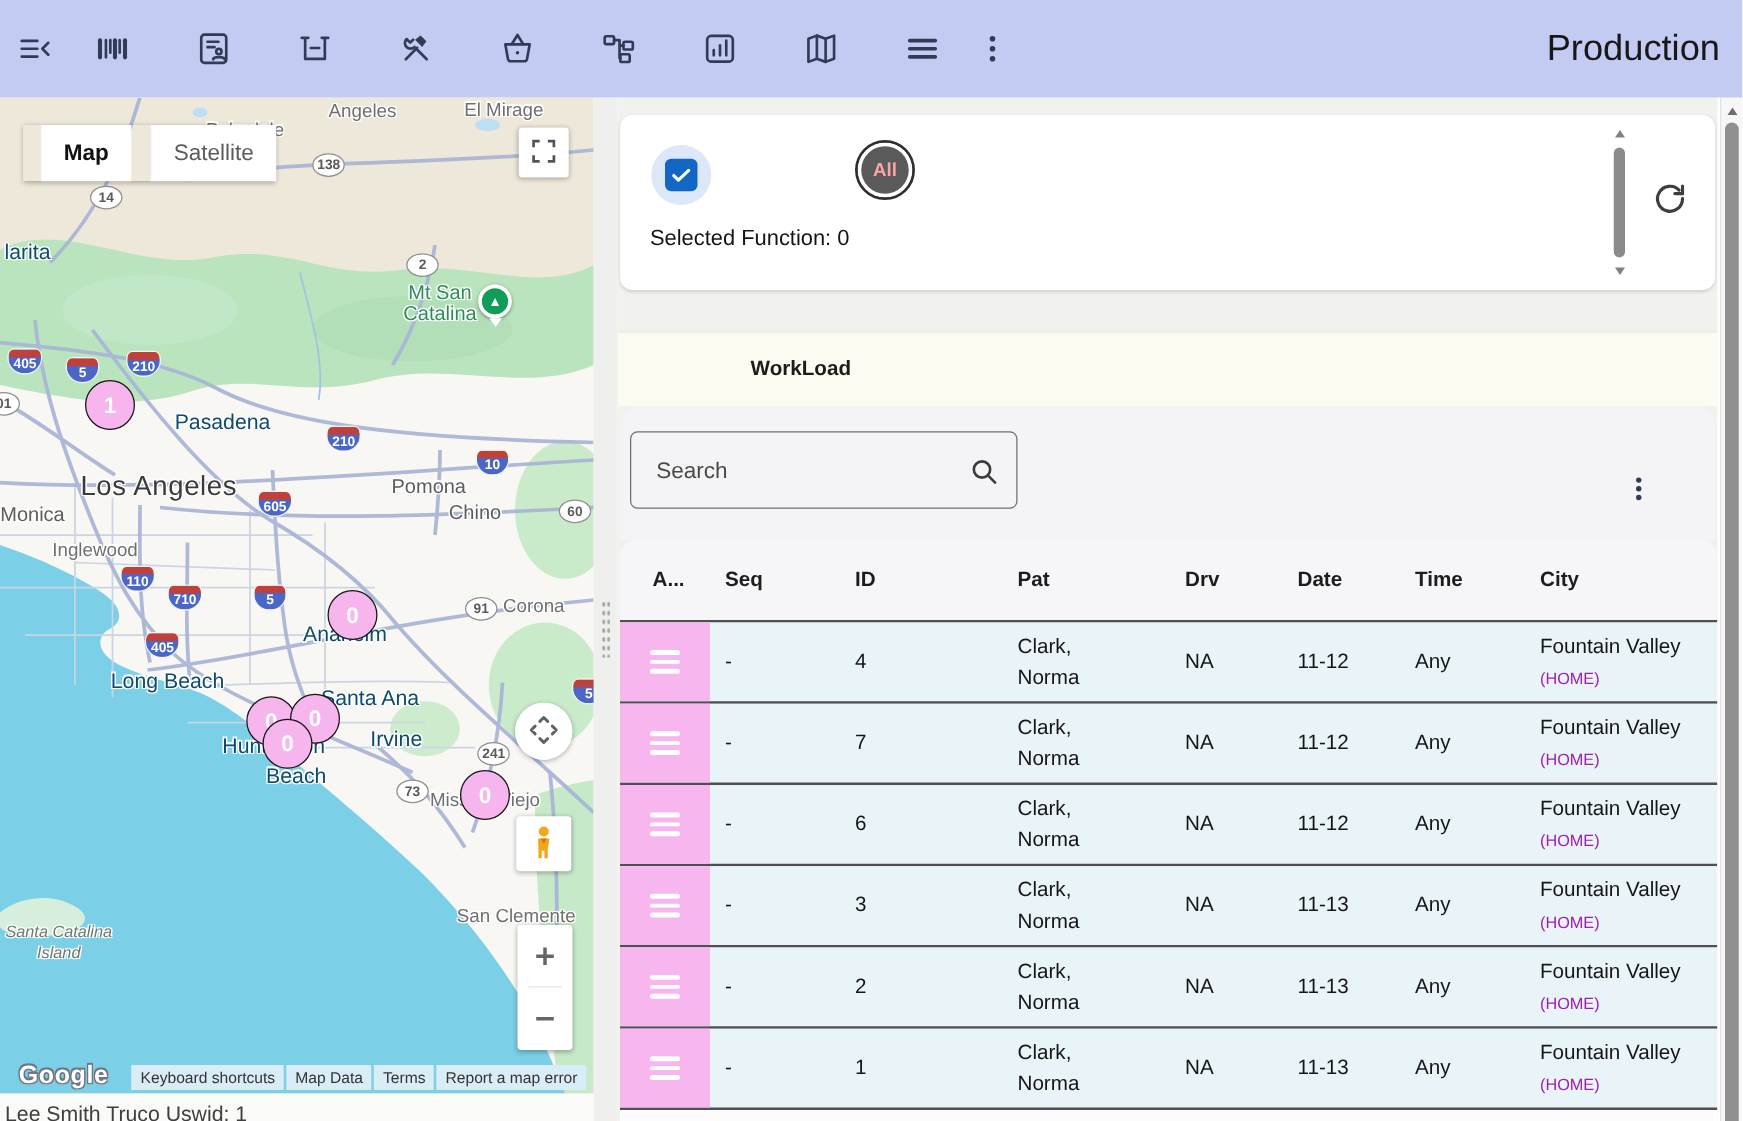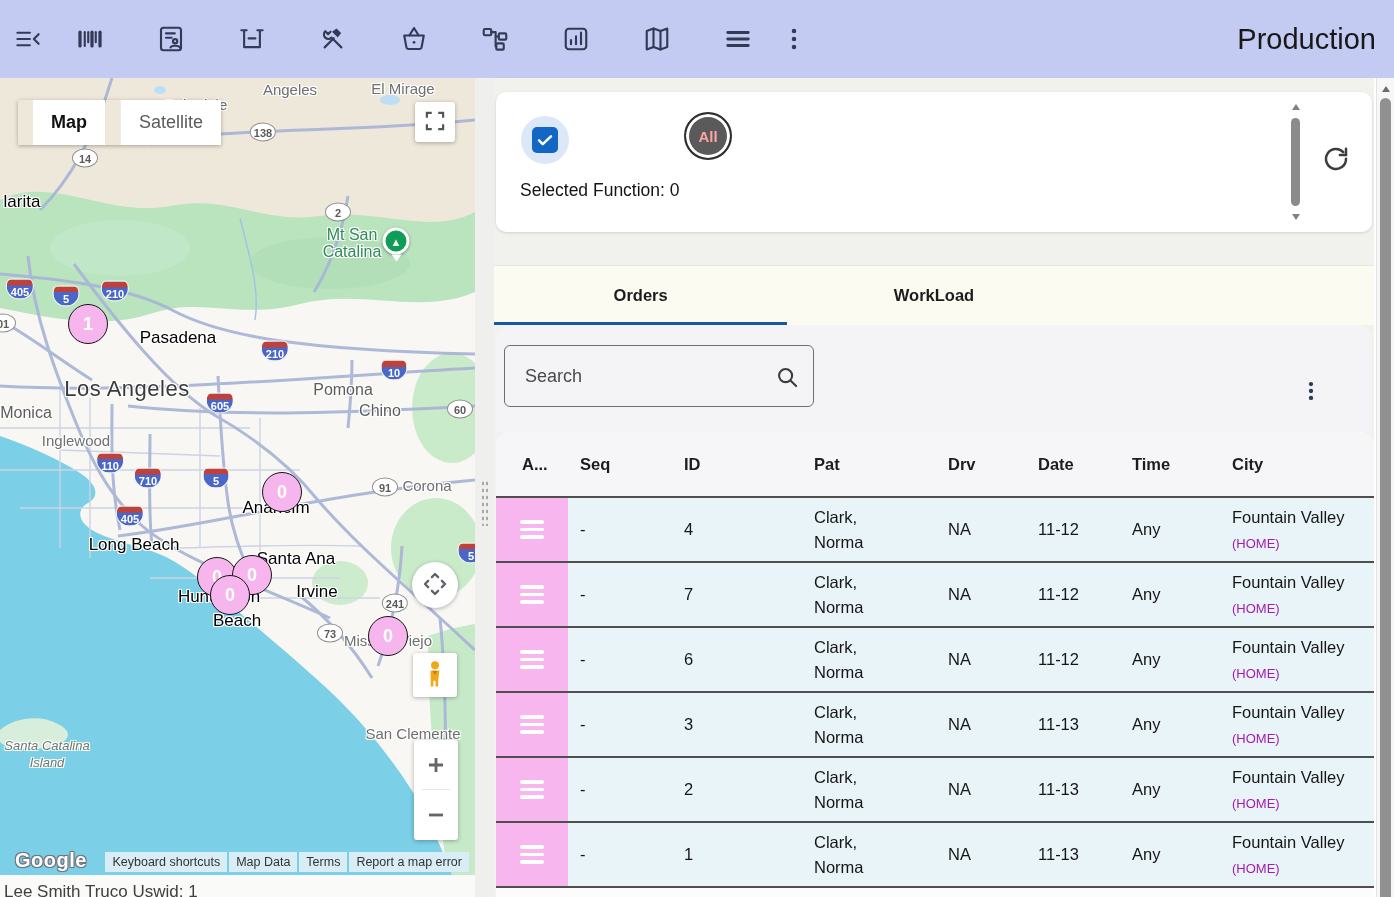--- a/index.html
+++ b/index.html
@@ -14,21 +14,21 @@
   .tbi:last-child{ margin-left:-25px; }
   .tb-title { margin-left:auto; font-size:29px; color:#181818; padding-right:6px; }
 
   
   .map-panel { position:absolute; left:0; top:78px; width:475px; height:797px; overflow:hidden; background:#f8f7f4; }
   .map-bg { position:absolute; left:0; top:0; }
   .ml { position:absolute; transform:translate(-50%,-50%); white-space:nowrap; color:#6f6f6f;
         text-shadow:-1px -1px 0 #fff,1px -1px 0 #fff,-1px 1px 0 #fff,1px 1px 0 #fff,0 0 2px #fff; z-index:2; }
   .ml.town { font-size:15px; }
   .ml.mid  { font-size:16px; color:#5c5c5c; }
-  .ml.city { font-size:17px; color:#000000; font-weight:500; }
+  .ml.city { font-size:17px; color:#0c4a6e; font-weight:500; }
   .ml.big  { font-size:22px; color:#3a3a3a; font-weight:500; letter-spacing:.5px; }
   .ml.green{ font-size:16px; color:#2e8b57; font-weight:500; }
   .ml.island{ font-size:13px; font-style:italic; color:#6a7a6e; }
   .shield { position:absolute; transform:translate(-50%,-50%); display:flex; align-items:center; justify-content:center; font-weight:bold; z-index:3; }
   .sh-i { min-width:27px; height:21px; padding:5px 4px 0; color:#fff; font-size:11px;
           background:linear-gradient(#bf4139 0 6px,#4a67c8 6px); border:1px solid #f3f3f3;
           border-radius:5px 5px 48% 48% / 7px 7px 62% 62%; }
   .sh-s, .sh-u { min-width:26px; height:19px; padding:0 3px; background:#fff; border:1.5px solid #8f8f8f; border-radius:50%; color:#5b5b5b; font-size:11px; }
   .cluster { position:absolute; transform:translate(-50%,-50%); width:40px; height:40px; border-radius:50%;
              background:#f7b5ee; border:1.5px solid #151515; color:#fff; font-size:18px; font-weight:bold;
@@ -373,21 +373,20 @@
     </div>
     <button class="refresh-btn">
       <span><svg viewBox="0 0 24 24" width="30" height="30" fill="none" stroke="#3d3d3d" stroke-width="2" stroke-linecap="round">
             <path d="M20 11.8a8 8 0 1 1-2.2-5.3"></path>
             <path d="M20 3.8v4.9h-4.9"></path>
           </svg></span>
     </button>
   </section>
 
   <nav class="tabs" id="tabs">
-      <div class="tab active">Orders</div>
       <div class="tab">WorkLoad</div>
     </nav>
 
   <section class="search-sec">
     <div class="search-box">
       <input placeholder="Search" style="">
       <span class="sicon"><svg viewBox="0 0 24 24" width="28" height="28" fill="none" stroke="#3c3c3c" stroke-width="1.8" stroke-linecap="round">
             <circle cx="10.8" cy="10.8" r="5.6"></circle>
             <path d="m15.2 15.2 4.6 4.6"></path>
           </svg></span>

